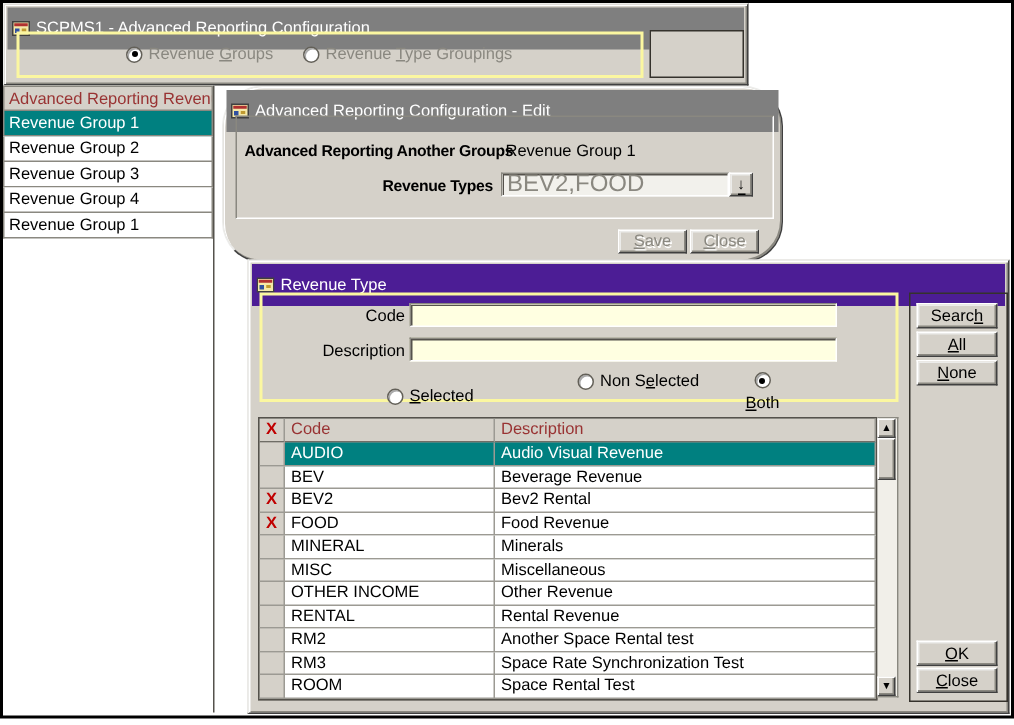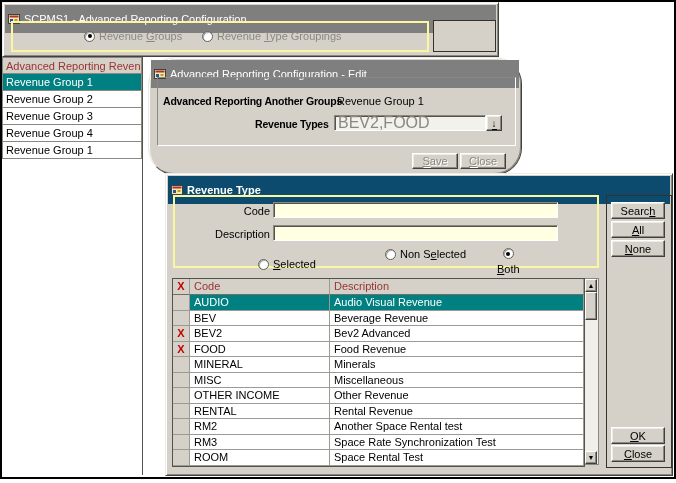--- a/index.html
+++ b/index.html
@@ -19,21 +19,21 @@
     position: absolute; background: #D5D1C9;
     border: 1px solid; border-color: #ECECEA #404040 #404040 #ECECEA;
     box-shadow: inset 1px 1px 0 #fff, inset -1px -1px 0 #8a8880;
   }
   .titlebar {
     position: absolute; left: 2px; right: 2px; top: 2px; height: 28px;
     display: flex; align-items: center; gap: 4px; padding: 0 3px;
     color: #fff; white-space: nowrap; overflow: hidden;
   }
   .titlebar.inactive { background: #7F7F7F; }
-  .titlebar.active   { background: #0c4a6e; font-weight: bold; }
+  .titlebar.active   { background: #4c1d95; }
   .app-icon { width: 12px; height: 12px; flex: 0 0 auto; display: block; }
 
   .groupbox-yellow { position: absolute; border: 2px solid #FBF7A0; background: transparent; }
   .inset-frame { position: absolute; border: 1px solid; border-color: #8a8880 #ffffff #ffffff #8a8880; }
   .outline-frame { position: absolute; border: 1px solid #35322c; }
 
   
   .btn {
     position: absolute; background: #D5D1C9; color: #000;
     border: 1px solid; border-color: #FFFFFF #404040 #404040 #FFFFFF;
@@ -229,21 +229,21 @@
 
           <div class="t-row">
             <div class="t-cell mark"></div>
             <div class="t-cell">BEV</div>
             <div class="t-cell">Beverage Revenue</div>
           </div>
 
           <div class="t-row">
             <div class="t-cell mark">X</div>
             <div class="t-cell">BEV2</div>
-            <div class="t-cell">Bev2 Advanced</div>
+            <div class="t-cell">Bev2 Rental</div>
           </div>
 
           <div class="t-row">
             <div class="t-cell mark">X</div>
             <div class="t-cell">FOOD</div>
             <div class="t-cell">Food Revenue</div>
           </div>
 
           <div class="t-row">
             <div class="t-cell mark"></div>

